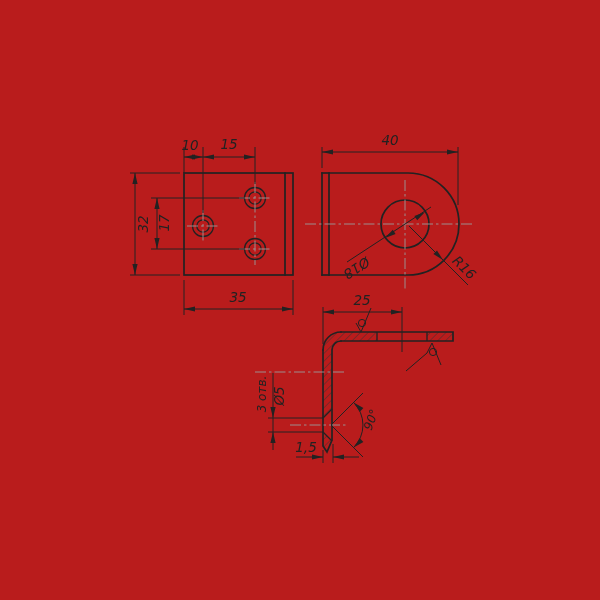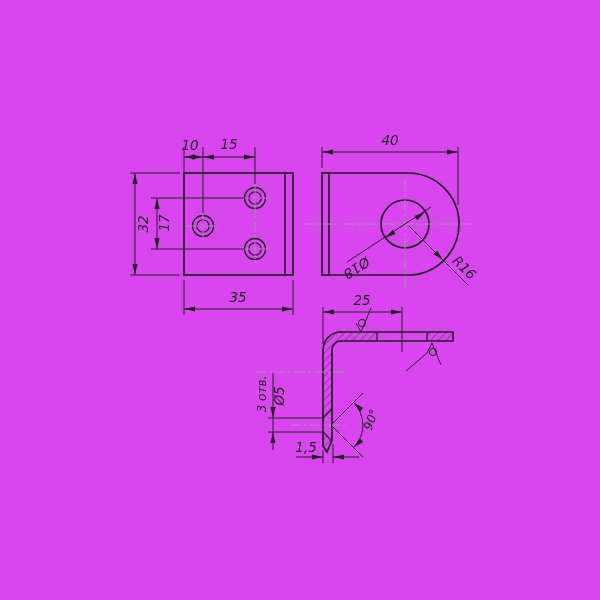--- a/index.html
+++ b/index.html
@@ -1,16 +1,16 @@
 <!DOCTYPE html>
 <html><head>
 <meta charset="utf-8">
 <style>
   html,body{margin:0;padding:0;background:#ffffff;}
-  .stage{position:relative;width:600px;height:600px;background:#d946ef;overflow:hidden;}
+  .stage{position:relative;width:600px;height:600px;background:#b91c1c;overflow:hidden;}
   svg{display:block;}
   text{font-family:"DejaVu Sans",sans-serif;font-style:italic;fill:#222222;}
   .dim-txt{font-size:13.5px;}
   .dim-txt-sm{font-size:12px;}
   .obj{stroke:#222222;stroke-width:1.7;fill:none;stroke-linecap:square;}
   .obj-thin{stroke:#222222;stroke-width:1.3;fill:none;}
   .dim{stroke:#222222;stroke-width:1;fill:none;}
   .cl{stroke:#9b9b9b;stroke-width:0.9;fill:none;stroke-dasharray:11 3 2.5 3;}
   .arr{fill:#222222;stroke:none;}
   .hatched{fill:url(#hatch);stroke:none;}

